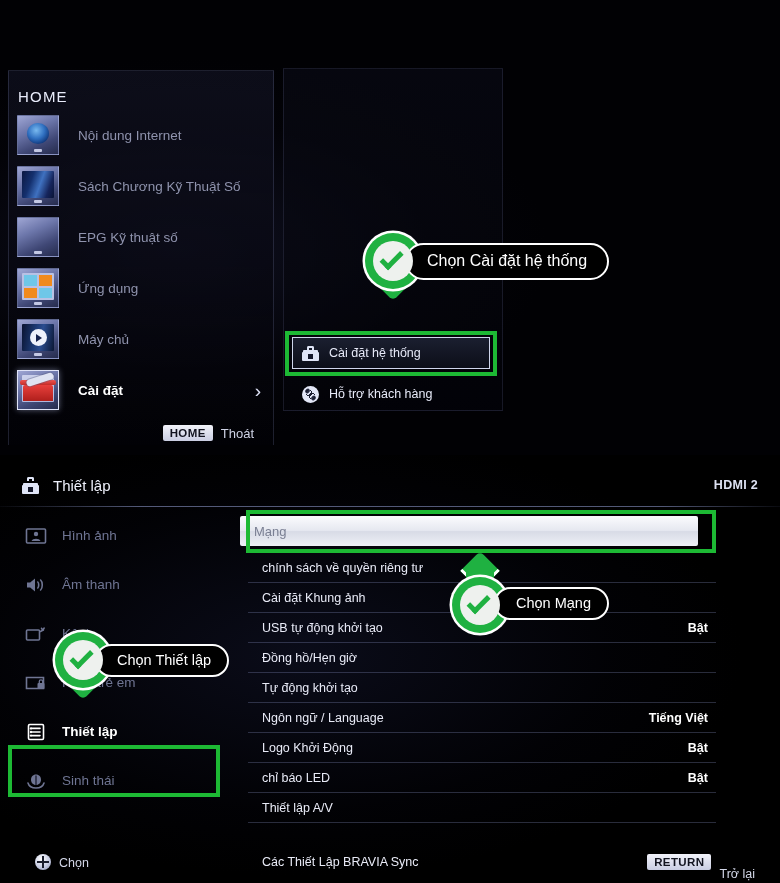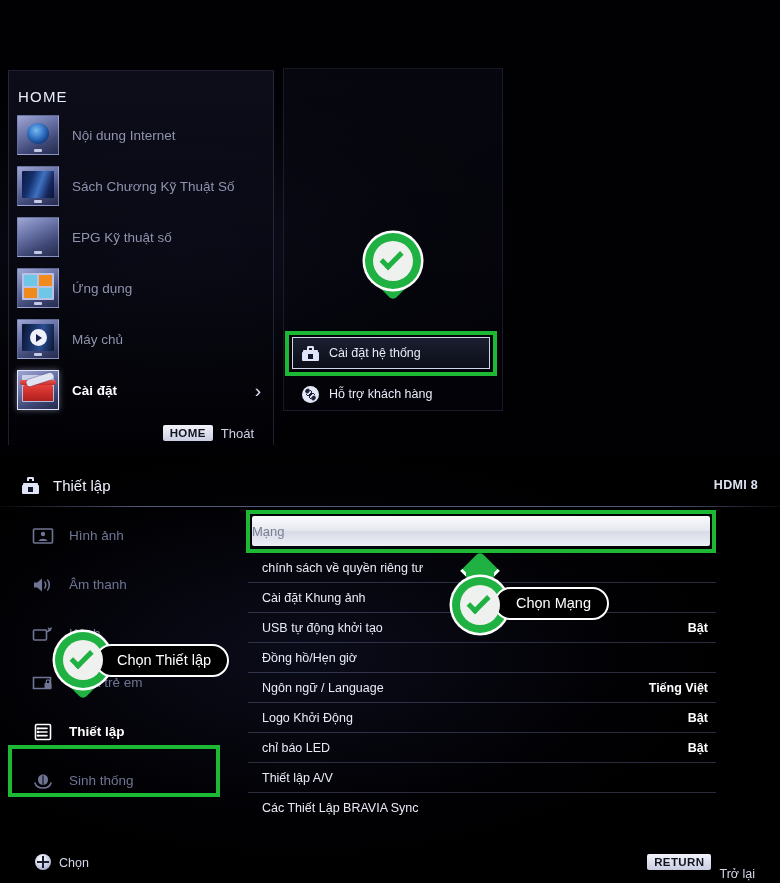--- a/index.html
+++ b/index.html
@@ -145,21 +145,21 @@
   .thumb-tools .wrench {
     position: absolute;
     left: 3px; top: -9px;
     width: 28px; height: 7px;
     background: #dfe3f2;
     border-radius: 4px;
     transform: rotate(-18deg);
     box-shadow: 0 0 0 1px rgba(90,95,130,0.4);
   }
   .home-label {
-    margin-left: 13px;
+    margin-left: 19px;
     font-size: 13.5px;
     color: #8f93ad;
     white-space: nowrap;
   }
   .home-item.selected .home-label {
     color: #ffffff;
     font-weight: 700;
   }
   .home-item.selected .home-thumb {
     border-color: #dfe3f7;
@@ -345,21 +345,21 @@
   #settings-nav {
     position: absolute;
     left: 0; top: 56px;
     width: 232px;
   }
   .nav-item {
     position: relative;
     height: 49px;
     display: flex;
     align-items: center;
-    padding-left: 32px;
+    padding-left: 25px;
     box-sizing: border-box;
   }
   .nav-label {
     margin-left: 15px;
     font-size: 13.5px;
     color: #6f7593;
     white-space: nowrap;
   }
   .nav-item.active .nav-label {
     color: #ffffff;
@@ -377,26 +377,27 @@
   }
 
   
   #settings-list {
     position: absolute;
     left: 248px; top: 56px;
     width: 468px;
   }
   #selected-row {
     position: absolute;
-    left: 252px; top: 516px;
+    left: 240px; top: 516px;
     width: 458px; height: 30px;
     background: linear-gradient(180deg, #fbfbfe 0%, #e6e8f0 48%, #d8dbe6 52%, #eef0f6 100%);
     border-radius: 2px;
     display: flex;
     align-items: center;
+    padding-left: 14px;
     box-sizing: border-box;
     z-index: 4;
   }
   #selected-row .sel-label {
     font-size: 13px;
     color: #7a7f93;
   }
   #green-box-mang {
     position: absolute;
     left: 246px; top: 510px;
@@ -408,21 +409,21 @@
   .list-row {
     position: relative;
     height: 30px;
     display: flex;
     align-items: center;
     border-bottom: 1px solid rgba(135,145,195,0.30);
     padding: 0 8px 0 14px;
     box-sizing: border-box;
     text-align: right;
   }
-  .list-row:last-child { border-bottom: none; }
+  .list-row:last-child { border-bottom: none; margin-top: 24px; }
   .row-label {
     font-size: 12.5px;
     color: #e9ebf7;
     white-space: nowrap;
   }
   .row-value {
     margin-left: auto;
     font-size: 12.5px;
     color: #ffffff;
     font-weight: 700;
@@ -658,35 +659,36 @@
 
     <div class="callout" id="callout-system">
       <div class="pin">
         <span class="tail"></span>
           <span class="tailmask"></span>
           <span class="head"></span>
         <span class="inner">
             <span class="check"></span>
           </span>
       </div>
+      <div class="bubble">Chọn Cài đặt hệ thống</div>
     </div>
   </div>
 
   <div id="bottom-panel">
     <div id="bottom-glow"></div>
 
     <div id="settings-header">
       <span class="hdr-icon ico-toolbox" style="width:19px;height:17px">
         <span class="tb-handle"></span>
           <span class="tb-lid"></span>
           <span class="tb-body"></span>
           <span class="tb-slot"></span>
       </span>
       <span class="hdr-title">Thiết lập</span>
-      <span class="hdr-right">HDMI 8</span>
+      <span class="hdr-right">HDMI 2</span>
     </div>
     <div id="header-rule"></div>
 
     <div id="settings-nav">
 
       <div class="nav-item">
         <span class="nav-ico">
           <svg width="22" height="18" viewBox="0 0 22 18" fill="none" stroke="currentColor" stroke-width="1.6">
             <rect x="1.5" y="2" width="19" height="14" rx="1"></rect>
             <circle cx="11" cy="7" r="2.2" fill="currentColor" stroke="none"></circle>
@@ -742,40 +744,44 @@
       </div>
 
       <div class="nav-item">
         <span class="nav-ico">
           <svg width="22" height="18" viewBox="0 0 22 18" fill="none" stroke="currentColor" stroke-width="1.6">
             <path d="M11 2.5c3.2 0 5 2.4 5 5.2S14 13 11 13 6 10.5 6 7.7 7.8 2.5 11 2.5z" fill="currentColor" stroke="none"></path>
             <path d="M11 3.5v9.5" stroke="#101224" stroke-width="1.2"></path>
             <path d="M3 11c1 3.4 4 5 8 5s7-1.6 8-5" stroke-linecap="round"></path>
           </svg>
         </span>
-        <span class="nav-label">Sinh thống</span>
+        <span class="nav-label">Sinh thái</span>
       </div>
     </div>
 
     <div id="settings-list">
       <div style="height:42px"></div>
       <div class="list-row">
         <span class="row-label">chính sách về quyền riêng tư</span>
         <span class="row-value"></span>
       </div>
       <div class="list-row">
         <span class="row-label">Cài đặt Khung ảnh</span>
         <span class="row-value"></span>
       </div>
       <div class="list-row">
         <span class="row-label">USB tự động khởi tạo</span>
         <span class="row-value">Bật</span>
       </div>
       <div class="list-row">
         <span class="row-label">Đồng hồ/Hẹn giờ</span>
+        <span class="row-value"></span>
+      </div>
+      <div class="list-row">
+        <span class="row-label">Tự động khởi tạo</span>
         <span class="row-value"></span>
       </div>
       <div class="list-row">
         <span class="row-label">Ngôn ngữ / Language</span>
         <span class="row-value">Tiếng Việt</span>
       </div>
       <div class="list-row">
         <span class="row-label">Logo Khởi Động</span>
         <span class="row-value">Bật</span>
       </div>

